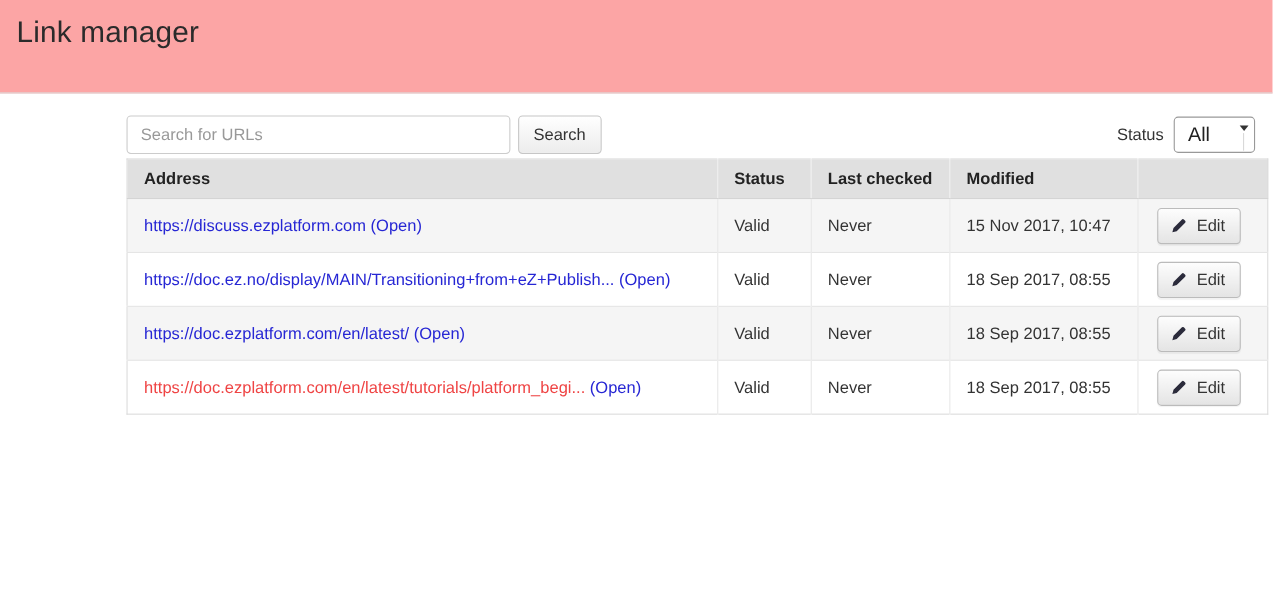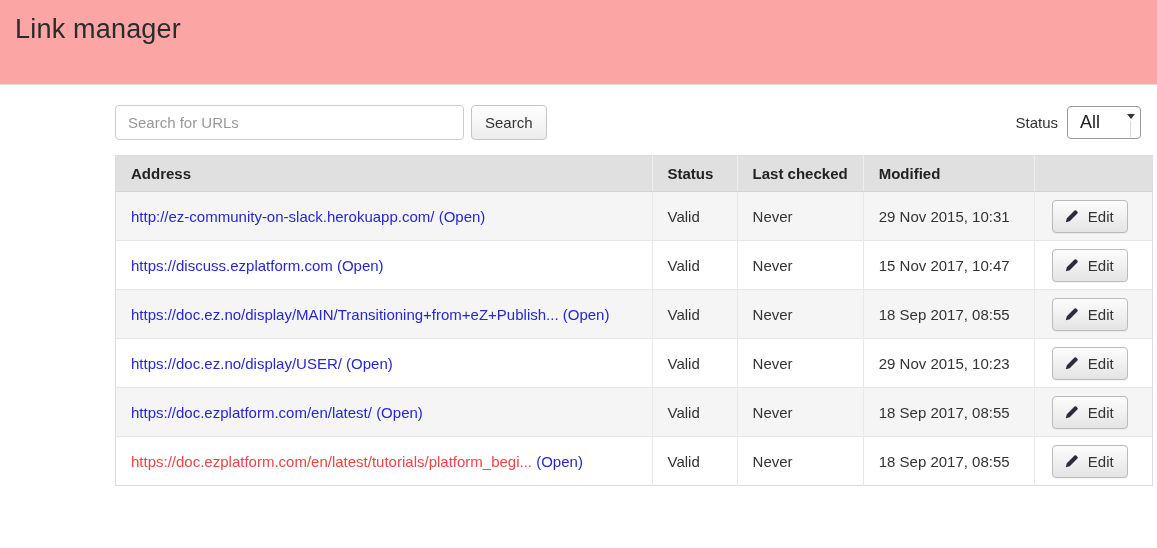--- a/index.html
+++ b/index.html
@@ -93,21 +93,21 @@
   }
   .status-select .caret-strip {
     position: absolute;
     right: 9px;
     top: 14px;
     width: 1px;
     height: 16px;
     background: #d9d9d9;
   }
   
-  .table-wrap { margin-top: 15px; border-radius: 14px; }
+  .table-wrap { margin-top: 4px; border-radius: 14px; }
   table.links {
     width: 1038px;
     border-collapse: collapse;
     font-size: 15px;
     color: #333333;
     border: 1px solid #dcdcdc;
   }
   table.links thead th {
     background: #e0e0e0;
     height: 36px;
@@ -183,39 +183,20 @@
       <thead>
         <tr>
           <th>Address</th>
           <th>Status</th>
           <th>Last checked</th>
           <th>Modified</th>
           <th></th>
         </tr>
       </thead>
       <tbody id="rows">
-  <tr>
-    <td class="addr">
-      <a href="#" style="color: rgb(38, 38, 212);">http://ez-community-on-slack.herokuapp.com/</a>
-      <a href="#" style="color: rgb(38, 38, 212);">(Open)</a>
-    </td>
-    <td>Valid</td>
-    <td>Never</td>
-    <td>29 Nov 2015, 10:31</td>
-    <td style="padding-left:16px;">
-      <button class="edit-btn">
-        <span>
-          <svg width="15" height="15" viewBox="0 0 16 16">
-            <path class="pencil-path" d="M11.2 1.7a1.3 1.3 0 0 1 1.84 0l1.26 1.26a1.3 1.3 0 0 1 0 1.84L6.1 13l-4.2 1.1L3 9.9 11.2 1.7z" fill="#2b2b3b"></path>
-          </svg>
-        </span>
-        <span>Edit</span>
-      </button>
-    </td>
-  </tr>
 
   <tr>
     <td class="addr">
       <a href="#" style="color: rgb(38, 38, 212);">https://discuss.ezplatform.com</a>
       <a href="#" style="color: rgb(38, 38, 212);">(Open)</a>
     </td>
     <td>Valid</td>
     <td>Never</td>
     <td>15 Nov 2017, 10:47</td>
     <td style="padding-left:16px;">
@@ -243,39 +224,20 @@
         <span>
           <svg width="15" height="15" viewBox="0 0 16 16">
             <path class="pencil-path" d="M11.2 1.7a1.3 1.3 0 0 1 1.84 0l1.26 1.26a1.3 1.3 0 0 1 0 1.84L6.1 13l-4.2 1.1L3 9.9 11.2 1.7z" fill="#2b2b3b"></path>
           </svg>
         </span>
         <span>Edit</span>
       </button>
     </td>
   </tr>
 
-  <tr>
-    <td class="addr">
-      <a href="#" style="color: rgb(38, 38, 212);">https://doc.ez.no/display/USER/</a>
-      <a href="#" style="color: rgb(38, 38, 212);">(Open)</a>
-    </td>
-    <td>Valid</td>
-    <td>Never</td>
-    <td>29 Nov 2015, 10:23</td>
-    <td style="padding-left:16px;">
-      <button class="edit-btn">
-        <span>
-          <svg width="15" height="15" viewBox="0 0 16 16">
-            <path class="pencil-path" d="M11.2 1.7a1.3 1.3 0 0 1 1.84 0l1.26 1.26a1.3 1.3 0 0 1 0 1.84L6.1 13l-4.2 1.1L3 9.9 11.2 1.7z" fill="#2b2b3b"></path>
-          </svg>
-        </span>
-        <span>Edit</span>
-      </button>
-    </td>
-  </tr>
 
   <tr>
     <td class="addr">
       <a href="#" style="color: rgb(38, 38, 212);">https://doc.ezplatform.com/en/latest/</a>
       <a href="#" style="color: rgb(38, 38, 212);">(Open)</a>
     </td>
     <td>Valid</td>
     <td>Never</td>
     <td>18 Sep 2017, 08:55</td>
     <td style="padding-left:16px;">

